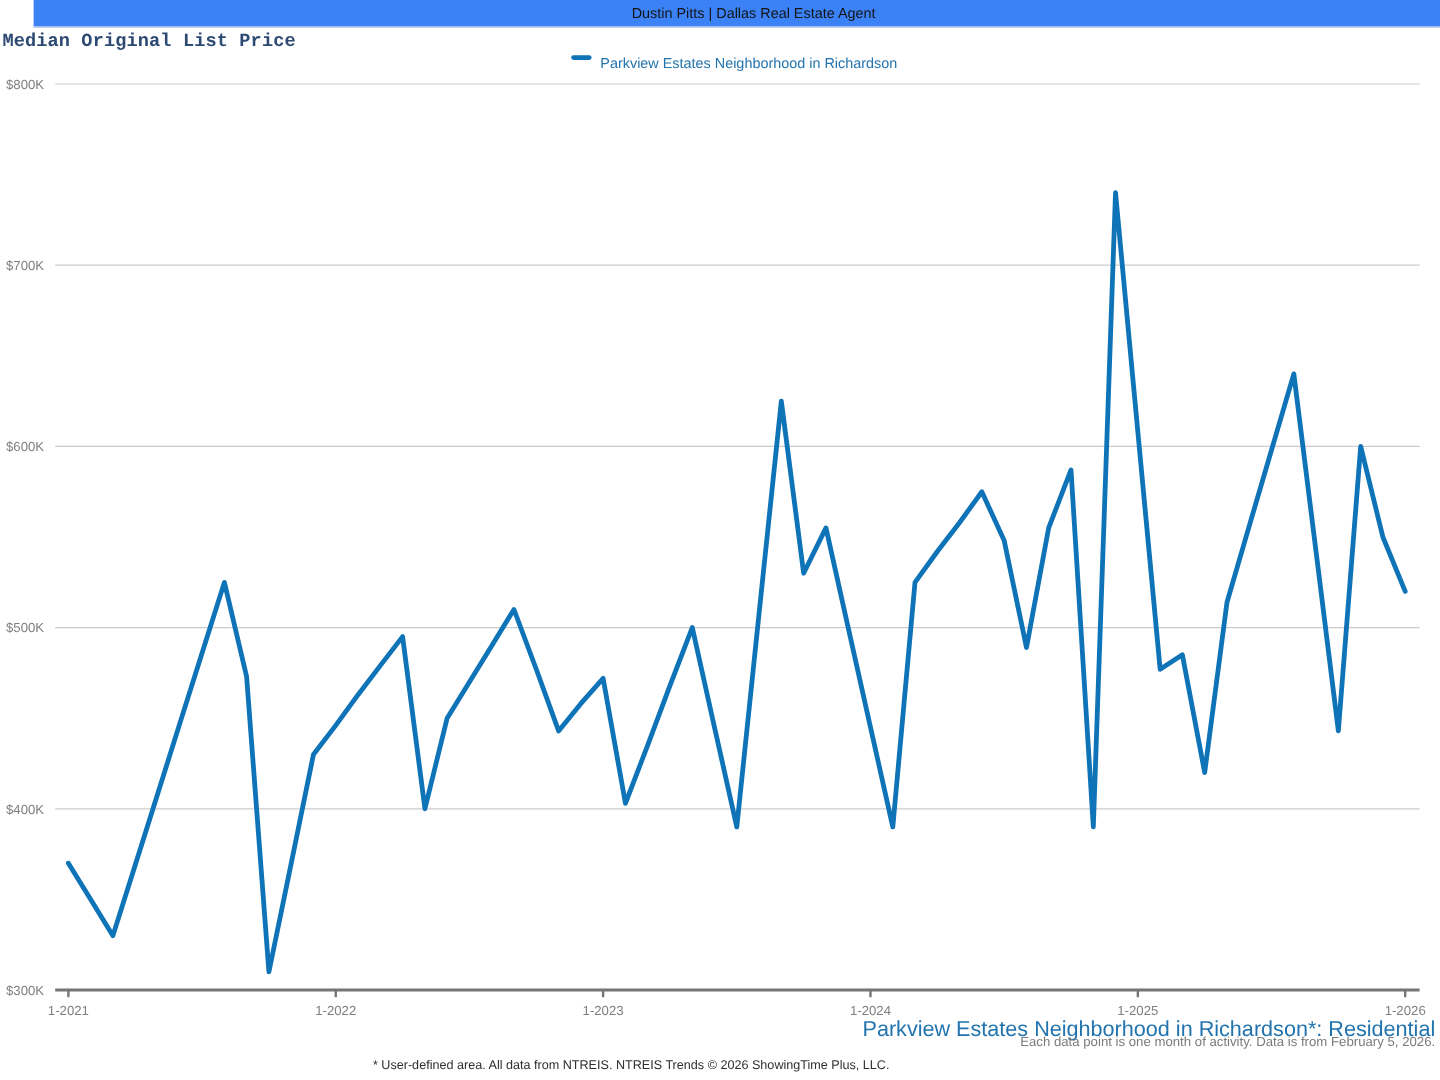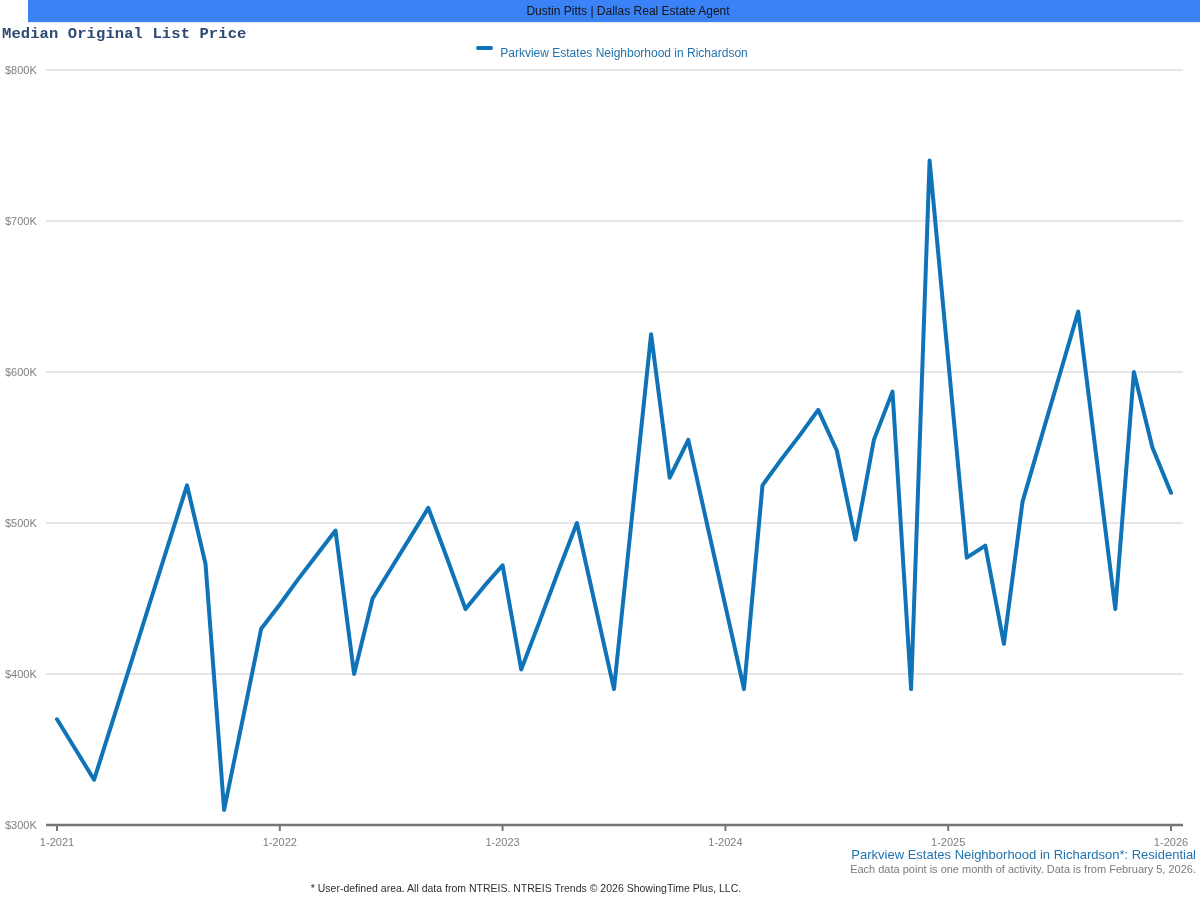--- a/index.html
+++ b/index.html
@@ -16,21 +16,21 @@
   }
   .legend{
     position:absolute;top:46px;left:0;width:1200px;height:16px;
     display:flex;align-items:flex-start;justify-content:center;gap:7px;padding-left:12px;
   }
   .legend-swatch{display:inline-block;width:17px;height:4px;border-radius:2px;background:#0f73b7;}
   .legend-label{font-size:12px;color:#2274ae;}
   #plot{position:absolute;left:0;top:0;}
   .note-series{
     position:absolute;top:847px;right:4px;
-    font-size:13px;color:#2274ae;text-align:right;
+    font-size:18px;color:#2274ae;text-align:right;
   }
   .note-data{
     position:absolute;top:863px;right:4px;
     font-size:11px;color:#7b7b7b;text-align:left;
   }
   .footer-disclaimer{
     position:absolute;top:882px;left:0;width:1052px;
     text-align:center;font-size:10.5px;color:#2f2f2f;
   }
 </style>

